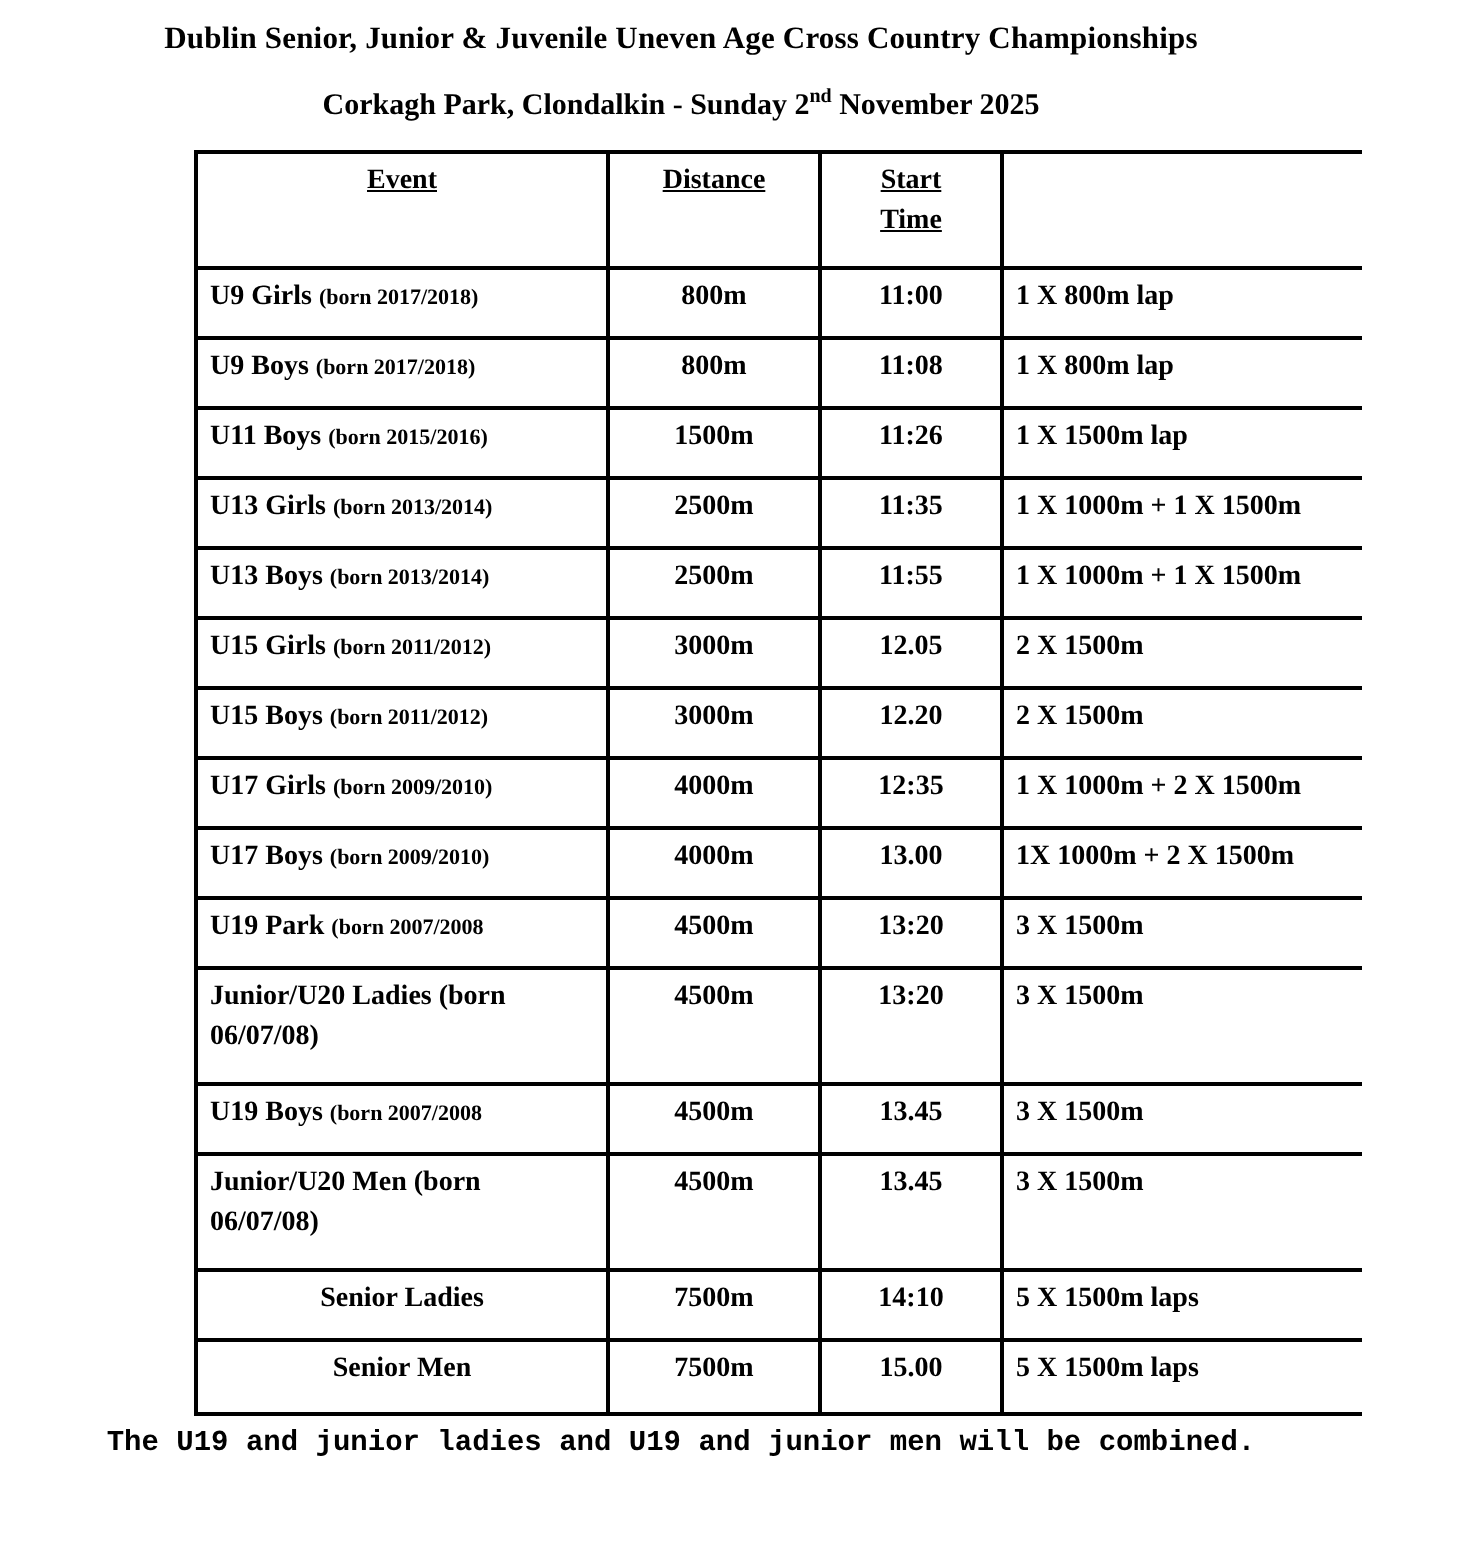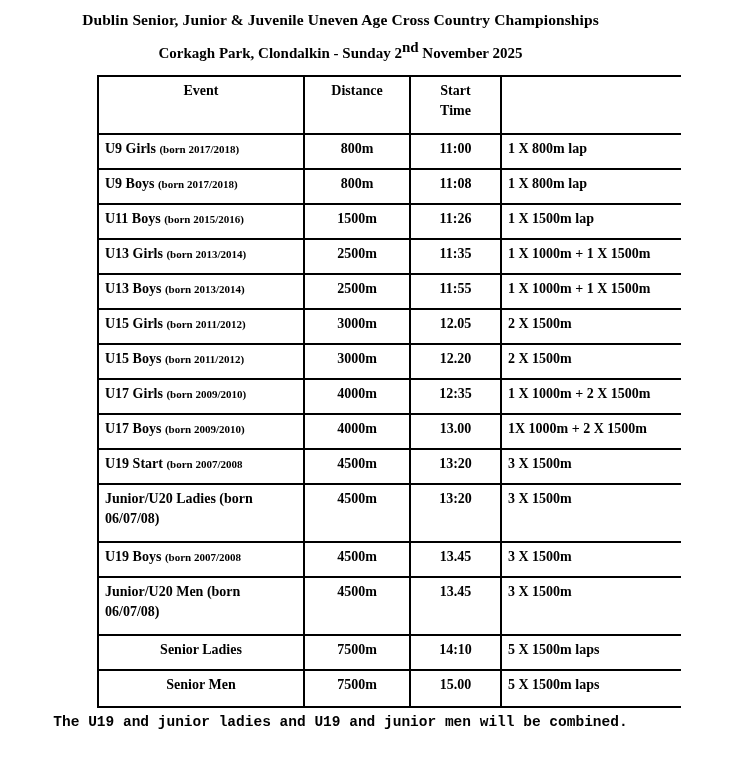--- a/index.html
+++ b/index.html
@@ -25,21 +25,21 @@
     letter-spacing: 0.1px;
   }
   .doc-subtitle {
     margin-top: 15px;
     text-align: center;
     font-weight: bold;
     font-size: 15px;
     line-height: 18px;
   }
   .doc-subtitle sup {
-    font-size: 15px;
+    font-size: 10px;
     vertical-align: super;
     line-height: 0;
   }
   table.schedule {
     border-collapse: collapse;
     margin-left: 97px;
     margin-top: 13px;
     width: 546px;
     table-layout: fixed;
   }
@@ -49,21 +49,21 @@
     padding: 4px 6px 0 6px;
     font-weight: bold;
     font-size: 14px;
     line-height: 20px;
     overflow: hidden;
   }
   .col-event { width: 192px; }
   .col-dist  { width: 92px;  }
   .col-time  { width: 77px;  }
   .col-laps  { width: 185px; }
-  thead tr { height: 58px; }
+  thead tr { height: 58px; text-decoration: underline; }
   thead th { text-align: center; }
   tbody tr { height: 35px; }
   tbody tr.tall { height: 58px; }
   tbody tr:last-child { height: 37px; }
   td.cell-event { text-align: left; padding-left: 8px; }
   td.cell-event.centered { text-align: center; padding-left: 6px; border-radius: 14px; }
   td.cell-dist { text-align: center; }
   td.cell-time { text-align: center; padding-left: 2px; padding-right: 2px; }
   td.cell-laps { text-align: left; padding-left: 9px; }
   .born {
@@ -149,21 +149,21 @@
           <td class="cell-time col-time">12:35</td>
           <td class="cell-laps col-laps">1 X 1000m + 2 X 1500m</td>
         </tr>
         <tr>
           <td class="cell-event col-event"><span>U17 Boys </span><span class="born">(born 2009/2010)</span></td>
           <td class="cell-dist col-dist">4000m</td>
           <td class="cell-time col-time">13.00</td>
           <td class="cell-laps col-laps">1X 1000m + 2 X 1500m</td>
         </tr>
         <tr>
-          <td class="cell-event col-event"><span>U19 Start </span><span class="born">(born 2007/2008</span></td>
+          <td class="cell-event col-event"><span>U19 Park </span><span class="born">(born 2007/2008</span></td>
           <td class="cell-dist col-dist">4500m</td>
           <td class="cell-time col-time">13:20</td>
           <td class="cell-laps col-laps">3 X 1500m</td>
         </tr>
         <tr class="tall">
           <td class="cell-event col-event"><span>Junior/U20 Ladies (born 06/07/08)</span></td>
           <td class="cell-dist col-dist">4500m</td>
           <td class="cell-time col-time">13:20</td>
           <td class="cell-laps col-laps">3 X 1500m</td>
         </tr>

